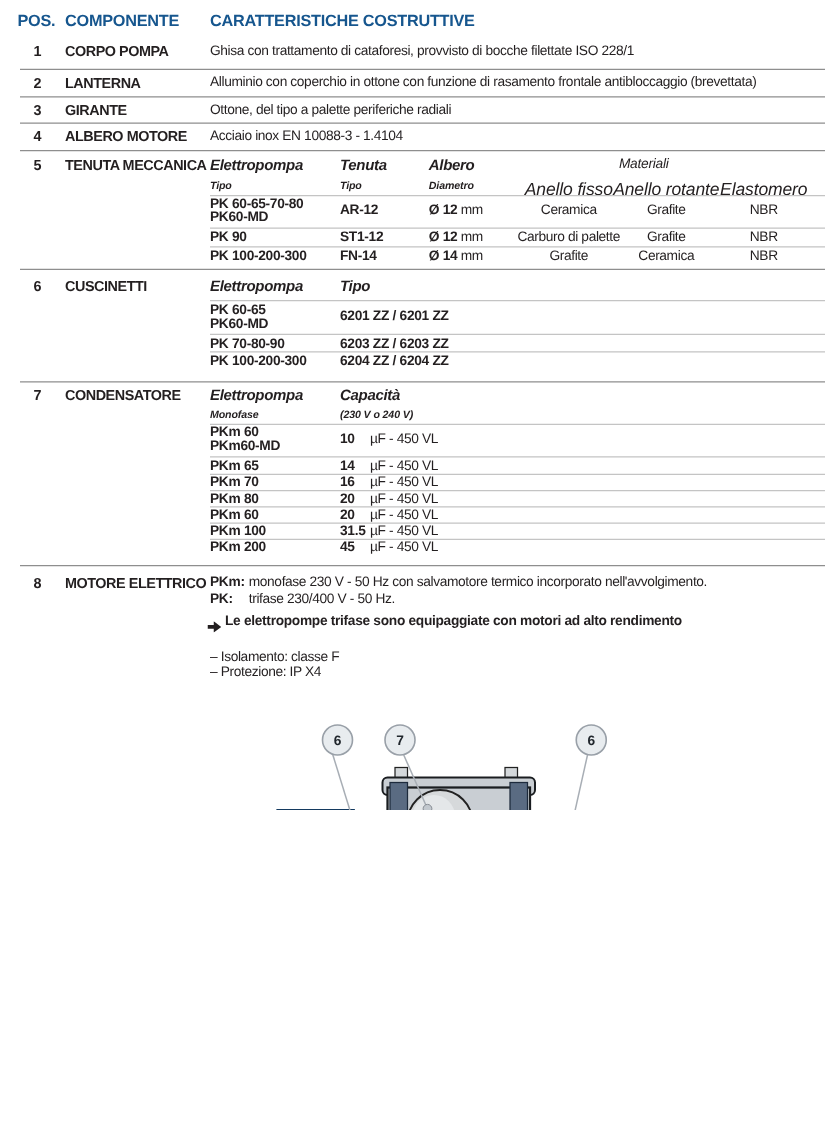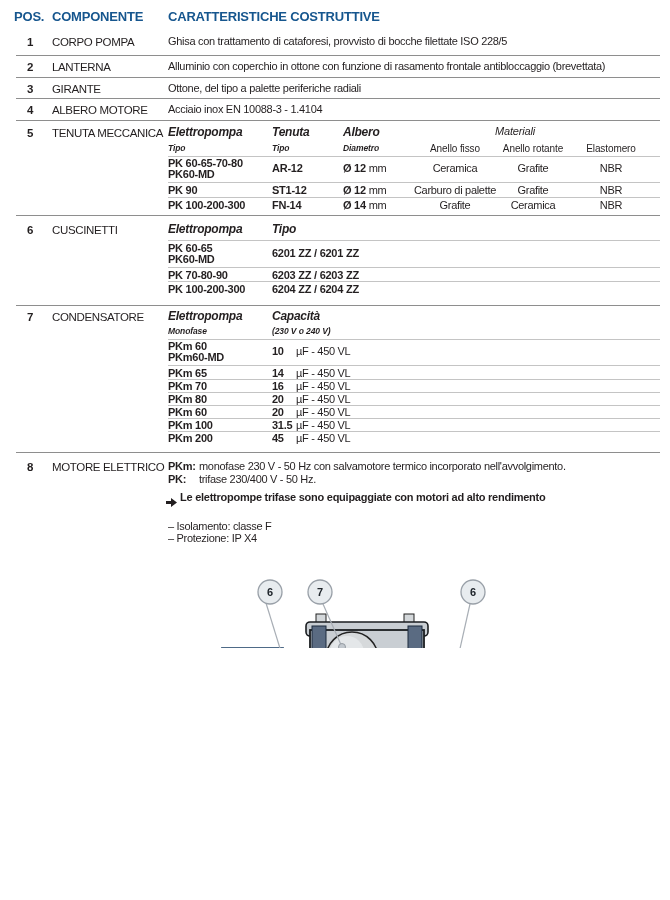--- a/index.html
+++ b/index.html
@@ -1,44 +1,44 @@
 <!DOCTYPE html>
 <html><head>
 <meta charset="utf-8">
 <style>
   html,body{margin:0;padding:0;background:#fff}
   .page{position:relative;width:670px;height:648px;background:#ffffff;
         font-family:"Liberation Sans","DejaVu Sans",sans-serif;color:#231f20;overflow:hidden}
   .abs{position:absolute;white-space:nowrap;line-height:1.05}
   .hdr{font-weight:700;font-size:13px;color:#16568e;letter-spacing:-0.2px}
   .pos{font-weight:700;font-size:11.5px;width:22px;text-align:center;letter-spacing:-0.2px}
-  .nm{font-weight:400;font-size:11.5px;letter-spacing:-0.35px}
+  .nm{font-weight:700;font-size:11.5px;letter-spacing:-0.35px}
   .tx{font-size:11px;letter-spacing:-0.3px}
   .tb{font-size:11px;font-weight:700;letter-spacing:-0.25px}
   .ith{font-size:12px;font-weight:700;font-style:italic;letter-spacing:-0.25px}
   .itm{font-size:11px;font-style:italic;letter-spacing:-0.2px}
   .its{font-size:8.5px;font-weight:700;font-style:italic;letter-spacing:-0.1px}
-  .itl{font-size:10px;letter-spacing:-0.1px}
+  .itl{font-size:14px;font-style:italic;letter-spacing:-0.1px}
   .sep{left:16px;width:644px;border-top:1px solid #8e8e8e;height:0}
   .inl{left:168px;width:492px;border-top:1px solid #c4c4c4;height:0}
   .ctr{text-align:center}
   sub{font-size:7.5px;vertical-align:-2px;font-weight:700}
 </style>
 </head>
 <body>
 
 <div class="page">
 
   <div class="abs hdr" style="left:14px;top:10px">POS.</div>
   <div class="abs hdr" style="left:52px;top:10px">COMPONENTE</div>
   <div class="abs hdr" style="left:168px;top:10px">CARATTERISTICHE COSTRUTTIVE</div>
 
   <div class="abs pos" style="left:19px;top:36px">1</div>
   <div class="abs nm" style="left:52px;top:36px">CORPO POMPA</div>
-  <div class="abs tx" style="left:168px;top:36px">Ghisa con trattamento di cataforesi, provvisto di bocche filettate ISO 228/5</div>
+  <div class="abs tx" style="left:168px;top:36px">Ghisa con trattamento di cataforesi, provvisto di bocche filettate ISO 228/1</div>
   <div class="abs sep" style="top:55px"></div>
 
   <div class="abs pos" style="left:19px;top:61px">2</div>
   <div class="abs nm" style="left:52px;top:61px">LANTERNA</div>
   <div class="abs tx" style="left:168px;top:61px">Alluminio con coperchio in ottone con funzione di rasamento frontale antibloccaggio (brevettata)</div>
   <div class="abs sep" style="top:77px"></div>
 
   <div class="abs pos" style="left:19px;top:83px">3</div>
   <div class="abs nm" style="left:52px;top:83px">GIRANTE</div>
   <div class="abs tx" style="left:168px;top:83px">Ottone, del tipo a palette periferiche radiali</div>

